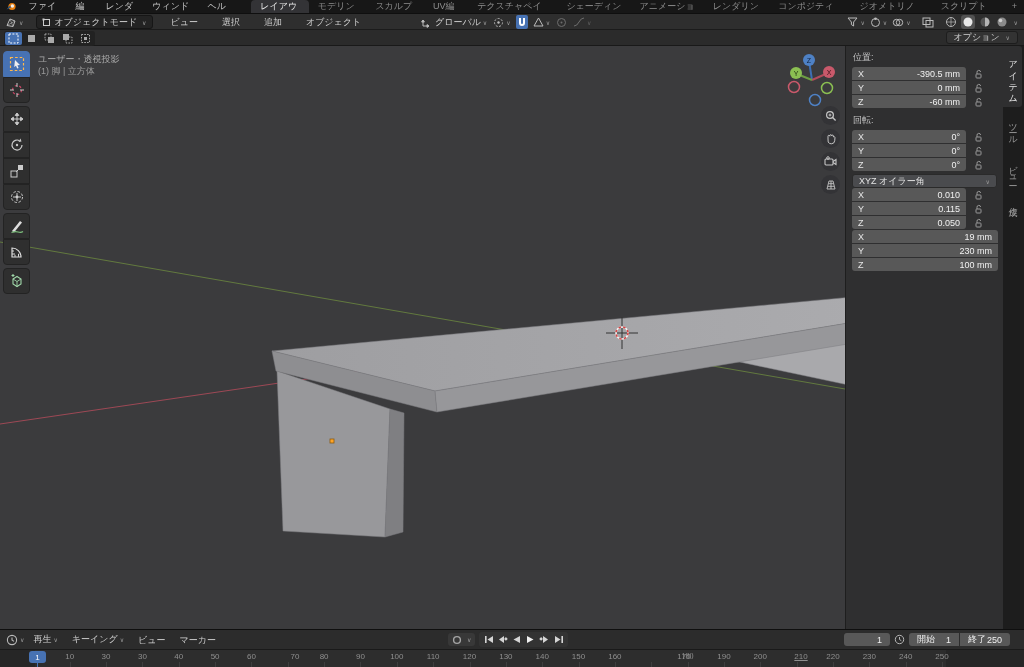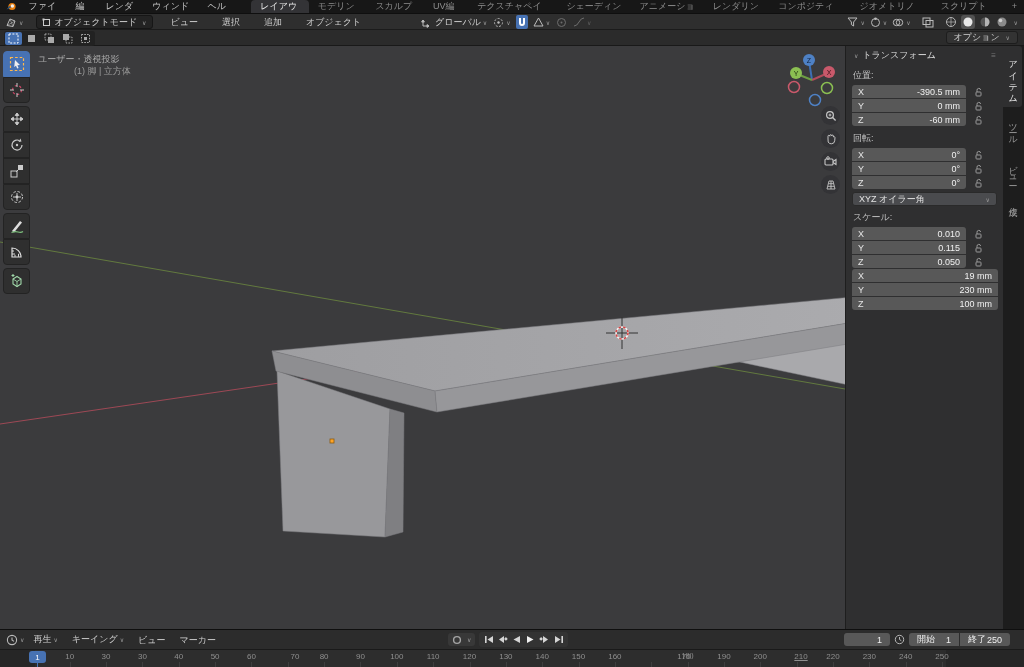--- a/index.html
+++ b/index.html
@@ -40,21 +40,21 @@
               border-radius:3px; padding:1px; }
   .selmode { width:17px; height:13px; display:flex; align-items:center; justify-content:center; border-radius:2px; }
   .selmode.on { background:#4772b3; }
   .optbtn { position:absolute; right:6px; top:31px; background:#333; border:1px solid #1d1d1d; border-radius:3px;
             height:13px; font-size:9px; color:#d0d0d0; display:flex; align-items:center; padding:0 7px; gap:4px; z-index:5; }
 
   
   .main { position:absolute; left:0; top:46px; width:1024px; height:583px;text-decoration:underline; }
   .vp-canvas { position:absolute; left:0; top:0; }
   .vp-text { position:absolute; left:38px; top:7px; font-size:9px; color:#ababab; line-height:12px; }
-  .vp-text .l2 { color:#9a9a9a;margin-left:36px; }
+  .vp-text .l2 { color:#9a9a9a; }
 
   
   .ltoolbar { position:absolute; left:3px; top:5px; width:27px; display:flex; flex-direction:column; }
   .tool { width:27px; height:26px; background:#2f2f2f; border:1px solid #232323; display:flex;
           align-items:center; justify-content:center; }
   .tool:first-child { border-radius:4px 4px 0 0; }
   .tool.grp-end { border-radius:0 0 4px 4px; margin-bottom:3px; }
   .tool.grp-start { border-radius:4px 4px 0 0; }
   .tool.single { border-radius:4px; margin-bottom:3px; }
   .tool.on { background:#4772b3; border-color:#4772b3; }
@@ -441,25 +441,20 @@
           </svg>
       </div>
       <div class="navbtn">
         <svg width="12" height="12" viewBox="0 0 12 12">
             <path d="M2 10 L4 2 H8 L10 10 Z M3 7.3 h6 M3.5 4.7 h5 M6 2 v8" fill="none" stroke="#c5c5c5" stroke-width="0.9"></path>
           </svg>
       </div>
     </div>
 
     <div class="npanel">
-      <div class="np-header">
-        <span class="dd">∨</span>
-        <span>トランスフォーム</span>
-        <span class="np-grip">≡</span>
-      </div>
 
       <div class="np-label">位置:</div>
       <div class="fgroup">
         <div class="frow">
           <div class="field">
               <span class="fax">X</span>
               <span class="fval">-390.5 mm</span>
             </div>
           <span class="lockbtn">
               <svg width="9" height="10" viewBox="0 0 9 10">
@@ -531,21 +526,20 @@
                 <rect x="2" y="5" width="5" height="4" rx="0.8" fill="none" stroke="#9a9a9a"></rect>
               </svg>
             </span>
         </div>
       </div>
       <div class="rotmode">
         <span>XYZ オイラー角</span>
         <span class="dd">∨</span>
       </div>
 
-      <div class="np-label">スケール:</div>
       <div class="fgroup">
         <div class="frow">
           <div class="field">
               <span class="fax">X</span>
               <span class="fval">0.010</span>
             </div>
           <span class="lockbtn">
               <svg width="9" height="10" viewBox="0 0 9 10">
                 <path d="M3 5 V3.4 a1.8 1.8 0 0 1 3.6 -0.4" fill="none" stroke="#9a9a9a"></path>
                 <rect x="2" y="5" width="5" height="4" rx="0.8" fill="none" stroke="#9a9a9a"></rect>

